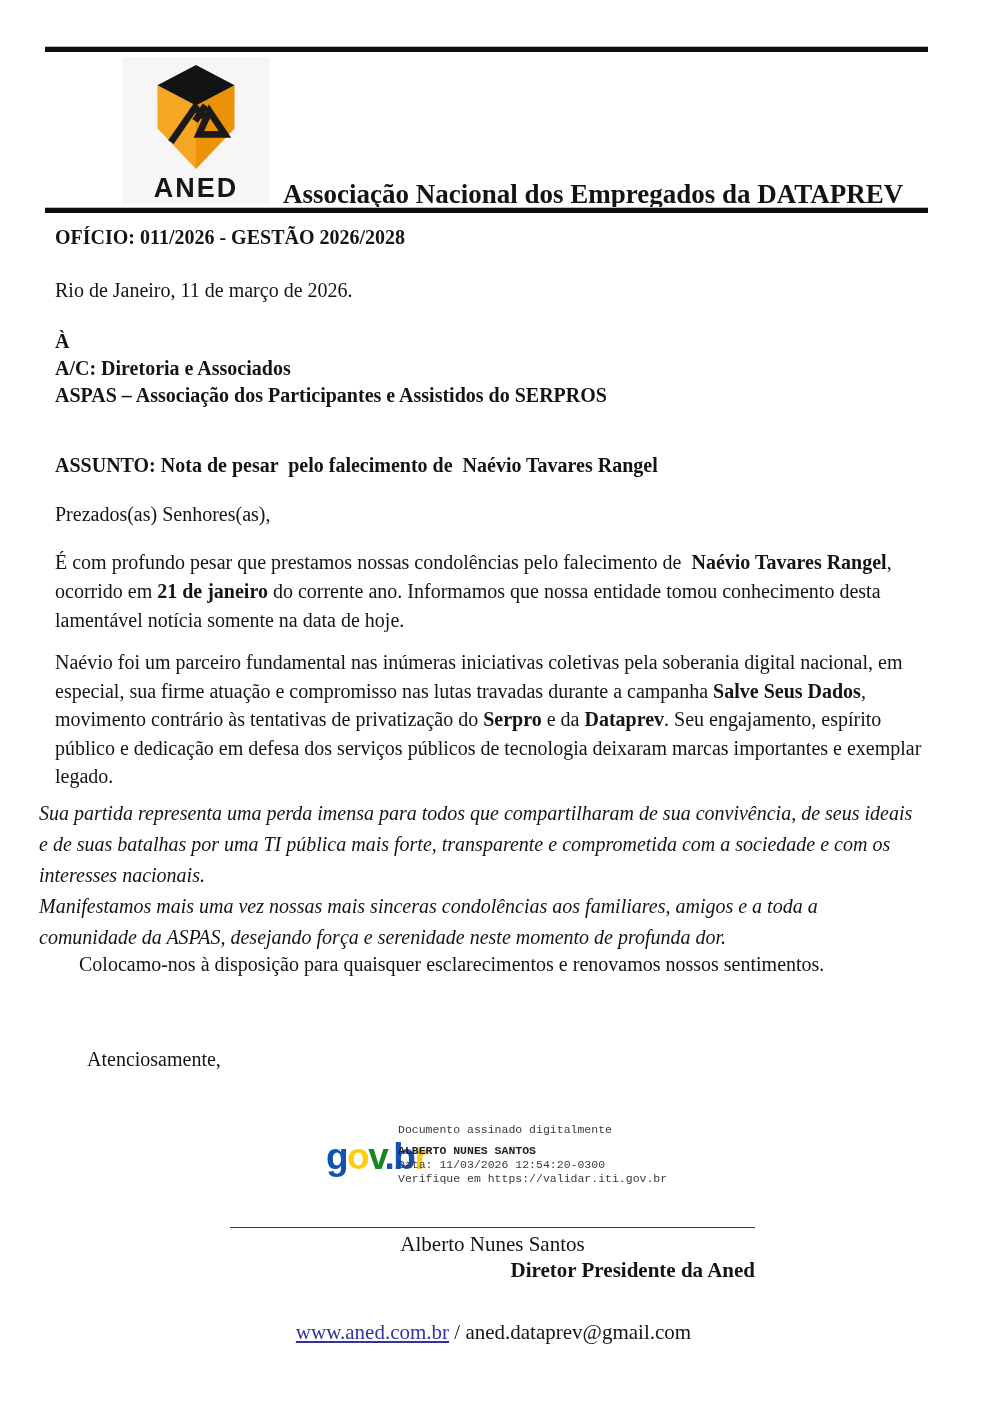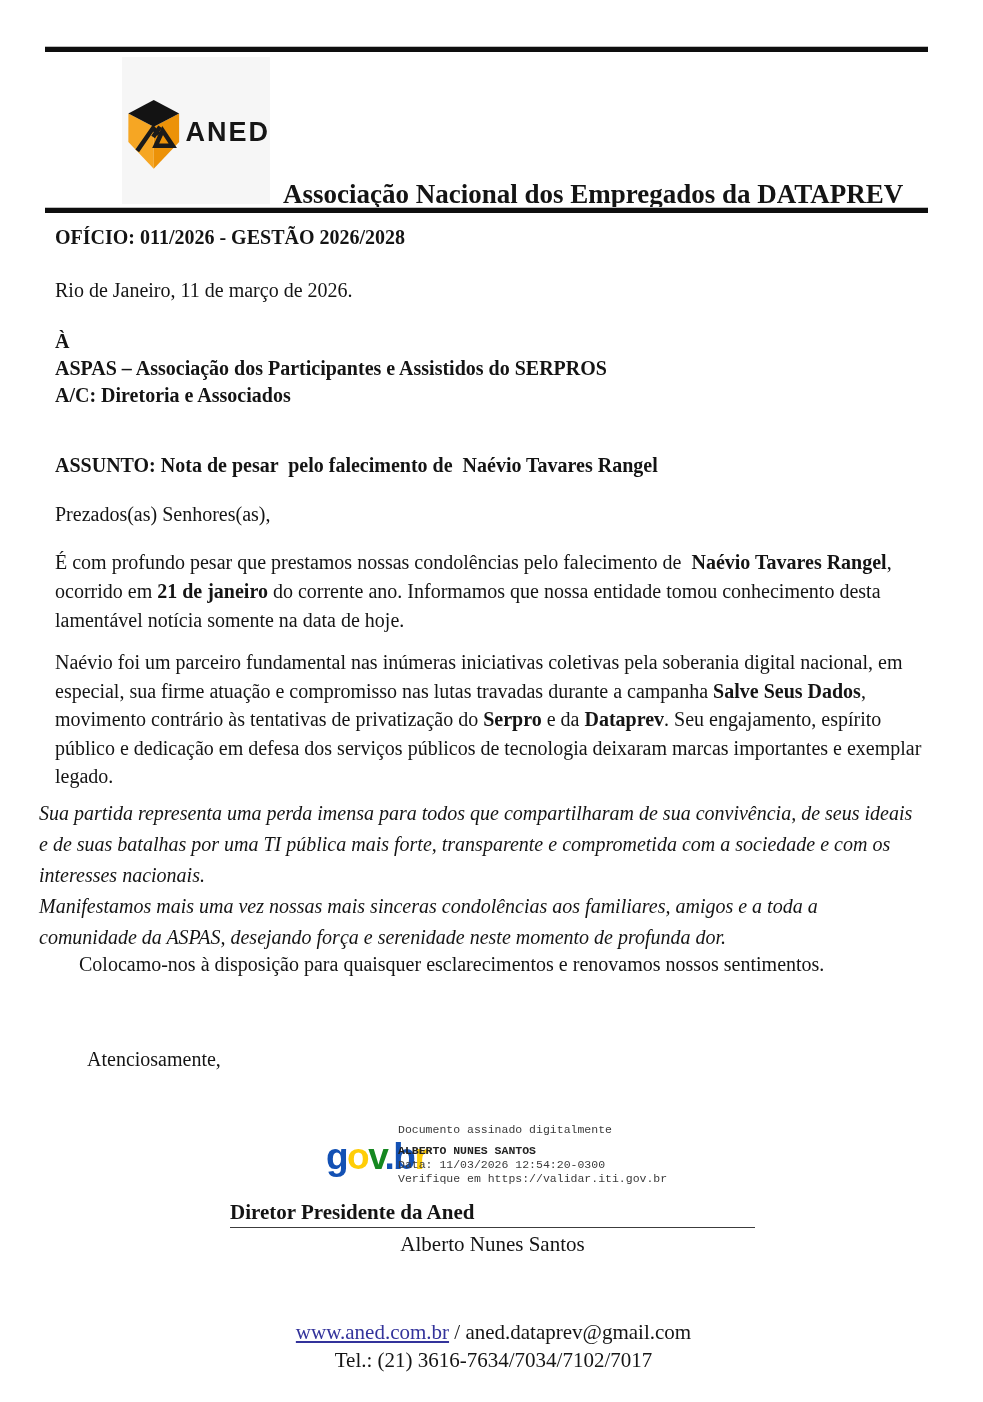--- a/index.html
+++ b/index.html
@@ -13,21 +13,21 @@
   }
   .abs{position:absolute;}
   .rule{
     height:5px;background:#0e0e0e;
     border-top:1px solid #bdbdbd;
   }
   
   .logo-box{
     left:122px;top:57px;width:148px;height:147px;
     background:#f6f6f6;
-    display:flex;flex-direction:row;align-items:center;justify-content:flex-start;
+    display:flex;flex-direction:column;align-items:center;justify-content:flex-start;
   }
   .logo-box svg{margin-top:8px;display:block;}
   .logo-label{
     font-family:"Liberation Sans","DejaVu Sans",sans-serif;
     font-weight:800;font-size:27px;letter-spacing:2px;color:#161616;
     line-height:1;margin-top:4px;
   }
   .org-name{
     left:283px;top:179px;
     font-weight:bold;font-size:27px;white-space:nowrap;
@@ -53,21 +53,21 @@
   .stamp-text{
     position:absolute;left:88px;top:2px;
     font-family:Liberation Mono, monospace;
     font-size:11.5px;line-height:14px;color:#3a3a3a;
   }
   .stamp-text .signer{font-weight:bold;color:#222;margin-top:7px;}
   .stamp-line1{margin-bottom:0;}
   
   .sig-rule{left:230px;top:1227px;width:525px;border-top:1.5px solid #3c3c3c;height:0;}
   .sig-name{left:230px;top:1232px;width:525px;text-align:center;font-size:21px;}
-  .sig-title{left:230px;top:1200px;width:525px;text-align:left;font-size:21px;font-weight:bold;}
+  .sig-title{left:230px;top:1258px;width:525px;text-align:right;font-size:21px;font-weight:bold;}
   
   .footer-line1{left:55px;top:1320px;width:877px;text-align:center;font-size:21px;font-family:Liberation Serif, serif;}
   .footer-line2{left:55px;top:1348px;width:877px;text-align:center;font-size:21px;}
   .weblink{text-decoration:underline;}
 </style>
 </head>
 <body>
 
 <div class="page">
 
@@ -94,22 +94,22 @@
   <div class="abs org-name">Associação Nacional dos Empregados da DATAPREV</div>
 
   <div class="abs rule" style="left:45px;top:207px;width:883px;"></div>
 
   <div class="abs oficio">OFÍCIO: 011/2026 - GESTÃO 2026/2028</div>
 
   <div class="abs date-line">Rio de Janeiro, 11 de março de 2026.</div>
 
   <div class="abs addressee">
     <div>À</div>
+    <div>A/C: Diretoria e Associados</div>
     <div>ASPAS – Associação dos Participantes e Assistidos do SERPROS</div>
-    <div>A/C: Diretoria e Associados</div>
   </div>
 
   <div class="abs bodytext salutation">Prezados(as) Senhores(as),</div>
 
   <div class="abs subject">ASSUNTO: Nota de pesar  pelo falecimento de  Naévio Tavares Rangel</div>
   <div class="abs bodytext para-1"><span>É com profundo pesar que prestamos nossas condolências pelo falecimento de  </span><span style="font-weight: bold;">Naévio Tavares Rangel</span><span>, ocorrido em </span><span style="font-weight: bold;">21 de janeiro</span><span> do corrente ano. Informamos que nossa entidade tomou conhecimento desta lamentável notícia somente na data de hoje.</span></div>
   <div class="abs bodytext para-2"><span>Naévio foi um parceiro fundamental nas inúmeras iniciativas coletivas pela soberania digital nacional, em especial, sua firme atuação e compromisso nas lutas travadas durante a campanha </span><span style="font-weight: bold;">Salve Seus Dados</span><span>, movimento contrário às tentativas de privatização do </span><span style="font-weight: bold;">Serpro</span><span> e da </span><span style="font-weight: bold;">Dataprev</span><span>. Seu engajamento, espírito público e dedicação em defesa dos serviços públicos de tecnologia deixaram marcas importantes e exemplar legado.</span></div>
   <div class="abs bodytext para-3"><span>Sua partida representa uma perda imensa para todos que compartilharam de sua convivência, de seus ideais e de suas batalhas por uma TI pública mais forte, transparente e comprometida com a sociedade e com os interesses nacionais.</span><br><span>Manifestamos mais uma vez nossas mais sinceras condolências aos familiares, amigos e a toda a comunidade da ASPAS, desejando força e serenidade neste momento de profunda dor.</span></div>
   <div class="abs bodytext para-4"><span>Colocamo-nos à disposição para quaisquer esclarecimentos e renovamos nossos sentimentos.</span></div>
   <div class="abs closing">Atenciosamente,</div>
@@ -124,15 +124,14 @@
     </div>
   </div>
 
   <div class="abs sig-rule"></div>
   <div class="abs sig-name">Alberto Nunes Santos</div>
   <div class="abs sig-title">Diretor Presidente da Aned</div>
 
   <div class="abs footer-line1">
     <a href="#" class="weblink" style="color:#33339B;">www.aned.com.br</a><span style="white-space:pre;"> / </span><span>aned.dataprev@gmail.com</span>
   </div>
-  <div class="abs footer-line2">Tel.: (21) 3616-7634/7034/7102/7017</div>
 
 </div>
 
 </body></html>

